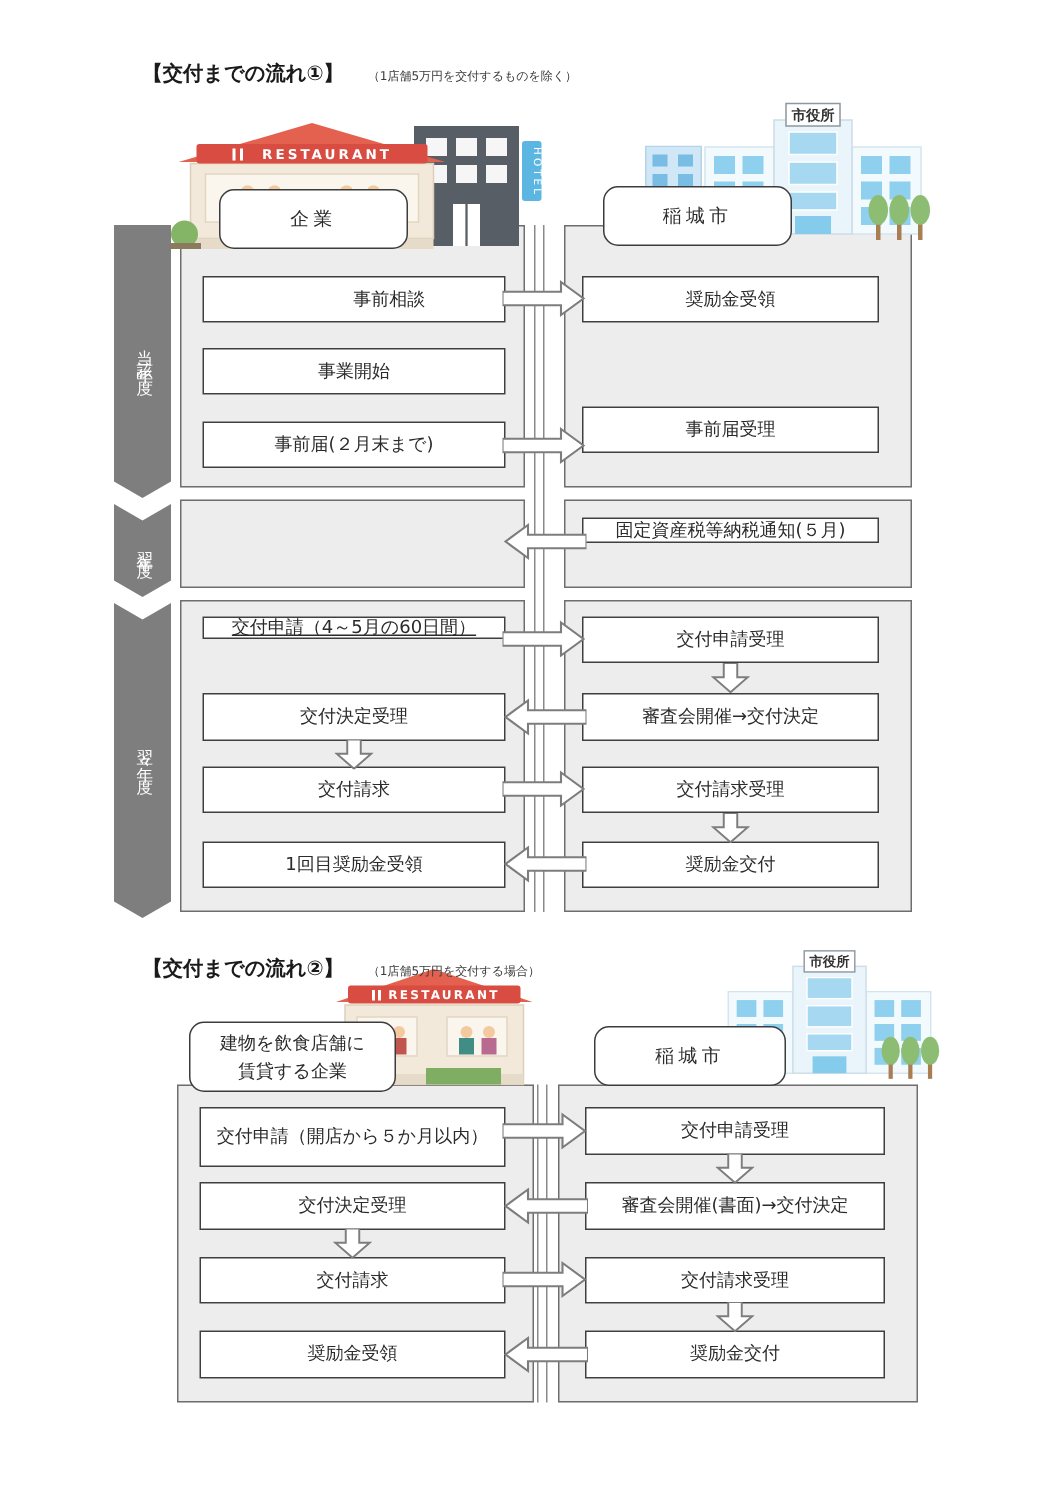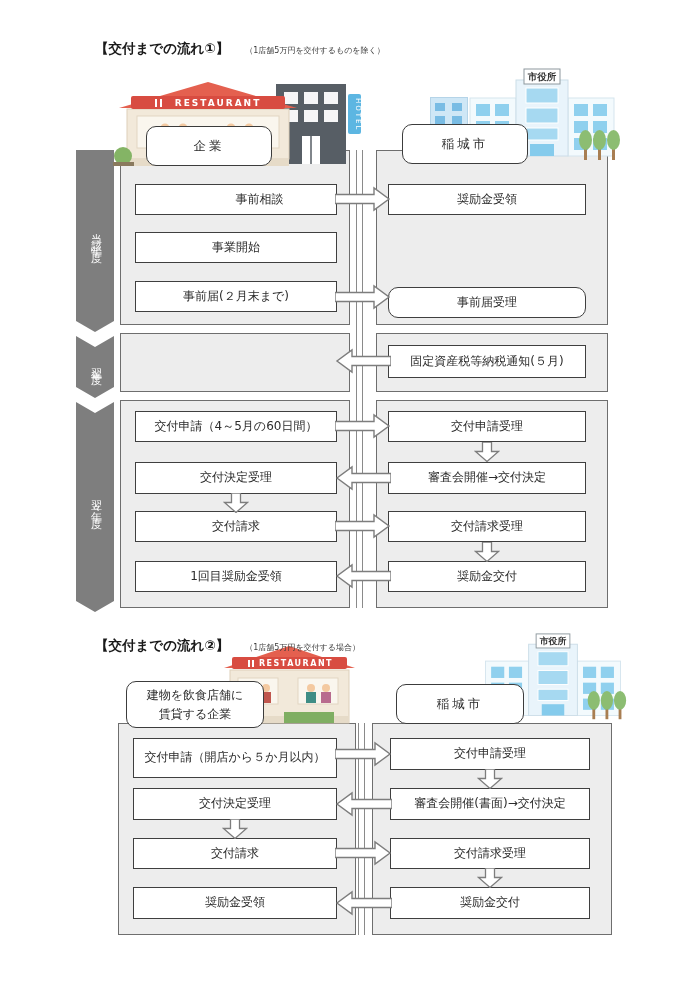--- a/index.html
+++ b/index.html
@@ -193,27 +193,27 @@
     </div>
   <div class="abs fbox f1r" style="top:184px;height:31px;">
       <span>奨励金受領</span>
     </div>
   <div class="abs fbox f1l" style="top:232px;height:31px;">
       <span>事業開始</span>
     </div>
   <div class="abs fbox f1l" style="top:281px;height:31px;">
       <span>事前届(２月末まで)</span>
     </div>
-  <div class="abs fbox f1r" style="top:287px;height:31px;border-radius:10px;">
+  <div class="abs fbox f1r" style="top:271px;height:31px;">
       <span>事前届受理</span>
     </div>
-  <div class="abs fbox f1r" style="top:345px;height:33px;">
+  <div class="abs fbox f1r" style="top:345px;height:17px;">
       <span>固定資産税等納税通知(５月)</span>
     </div>
-  <div class="abs fbox f1l" style="top:411px;height:31px;">
+  <div class="abs fbox f1l" style="top:411px;height:15px;text-decoration:underline;">
       <span>交付申請（4～5月の60日間）</span>
     </div>
   <div class="abs fbox f1r" style="top:411px;height:31px;">
       <span>交付申請受理</span>
     </div>
   <div class="abs fbox f1l" style="top:462px;height:32px;">
       <span>交付決定受理</span>
     </div>
   <div class="abs fbox f1r" style="top:462px;height:32px;">
       <span>審査会開催→交付決定</span>

